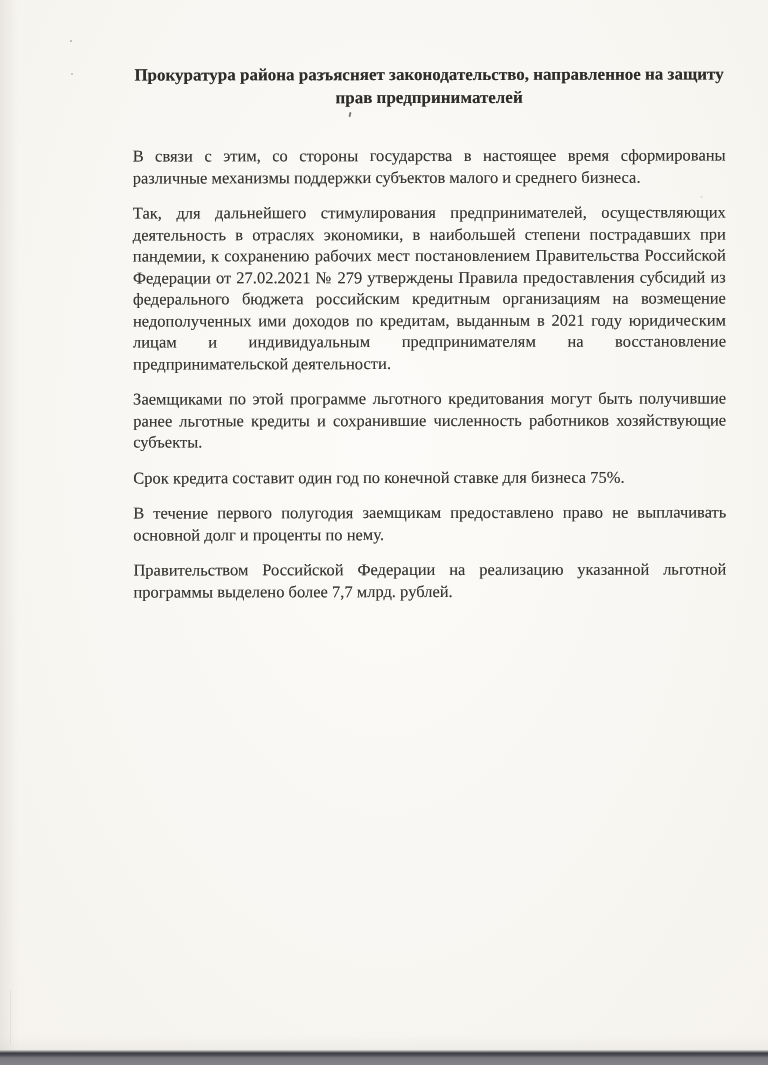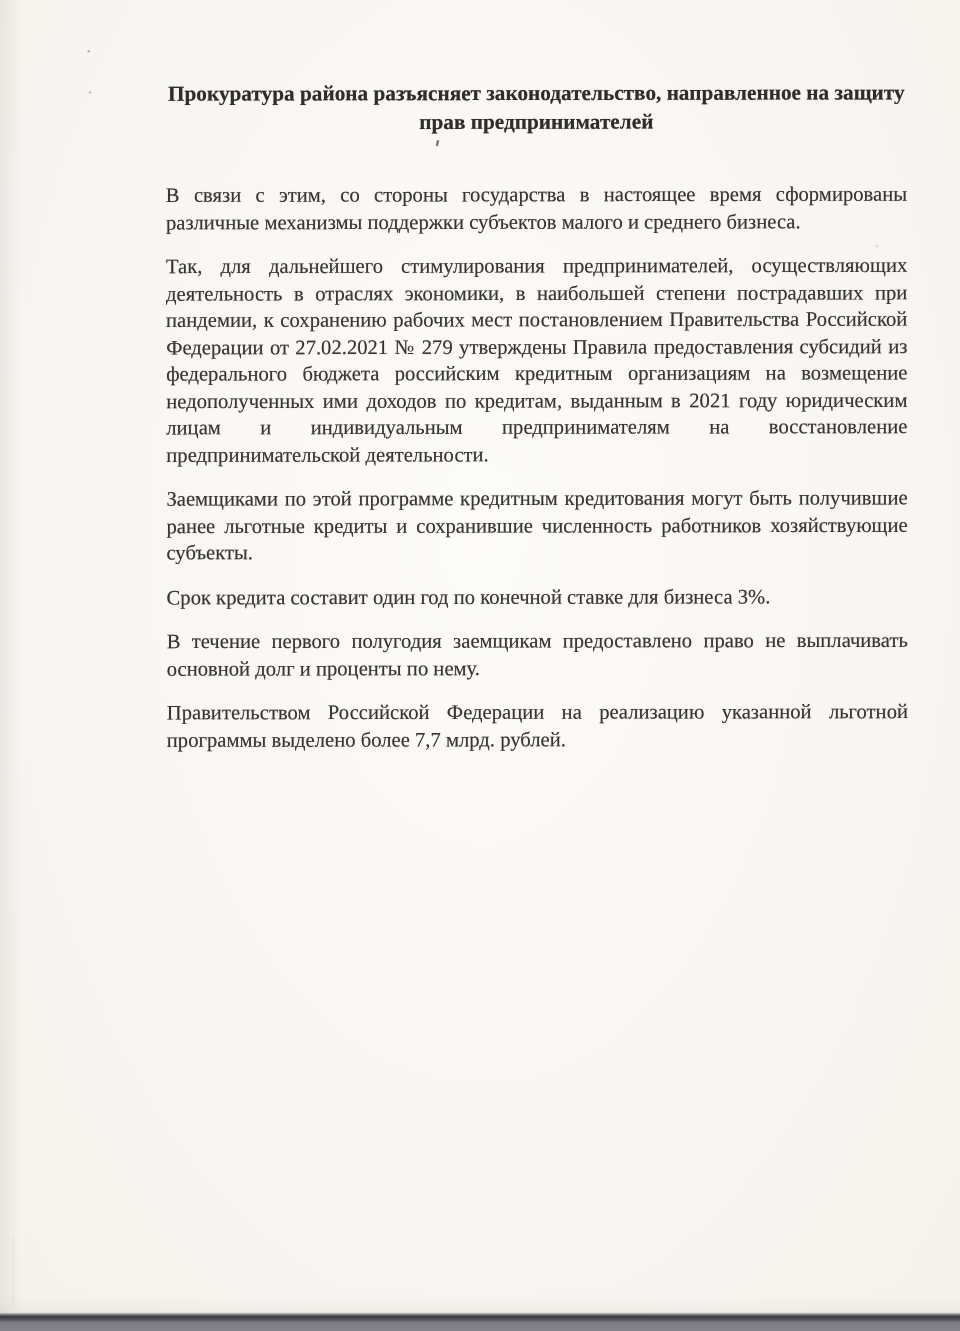--- a/index.html
+++ b/index.html
@@ -82,22 +82,22 @@
 <body>
 
 <div class="paper-shade"></div>
 
 <div class="content">
   <h1 class="doc-title">Прокуратура района разъясняет законодательство, направленное на защиту прав предпринимателей</h1>
 
   <div class="body-text">
     <p>В связи с этим, со стороны государства в настоящее время сформированы различные механизмы поддержки субъектов малого и среднего бизнеса.</p>
     <p>Так, для дальнейшего стимулирования предпринимателей, осуществляющих деятельность в отраслях экономики, в наибольшей степени пострадавших при пандемии, к сохранению рабочих мест постановлением Правительства Российской Федерации от 27.02.2021 № 279 утверждены Правила предоставления субсидий из федерального бюджета российским кредитным организациям на возмещение недополученных ими доходов по кредитам, выданным в 2021 году юридическим лицам и индивидуальным предпринимателям на восстановление предпринимательской деятельности.</p>
-    <p>Заемщиками по этой программе кредитным кредитования могут быть получившие ранее льготные кредиты и сохранившие численность работников хозяйствующие субъекты.</p>
-    <p>Срок кредита составит один год по конечной ставке для бизнеса 3%.</p>
+    <p>Заемщиками по этой программе льготного кредитования могут быть получившие ранее льготные кредиты и сохранившие численность работников хозяйствующие субъекты.</p>
+    <p>Срок кредита составит один год по конечной ставке для бизнеса 75%.</p>
     <p>В течение первого полугодия заемщикам предоставлено право не выплачивать основной долг и проценты по нему.</p>
     <p>Правительством Российской Федерации на реализацию указанной льготной программы выделено более 7,7 млрд. рублей.</p>
   </div>
 </div>
 
 <span class="speck s1"></span>
 <span class="speck s2"></span>
 <span class="speck s3"></span>
 <span class="speck s4"></span>
 <span class="speck s5"></span>

